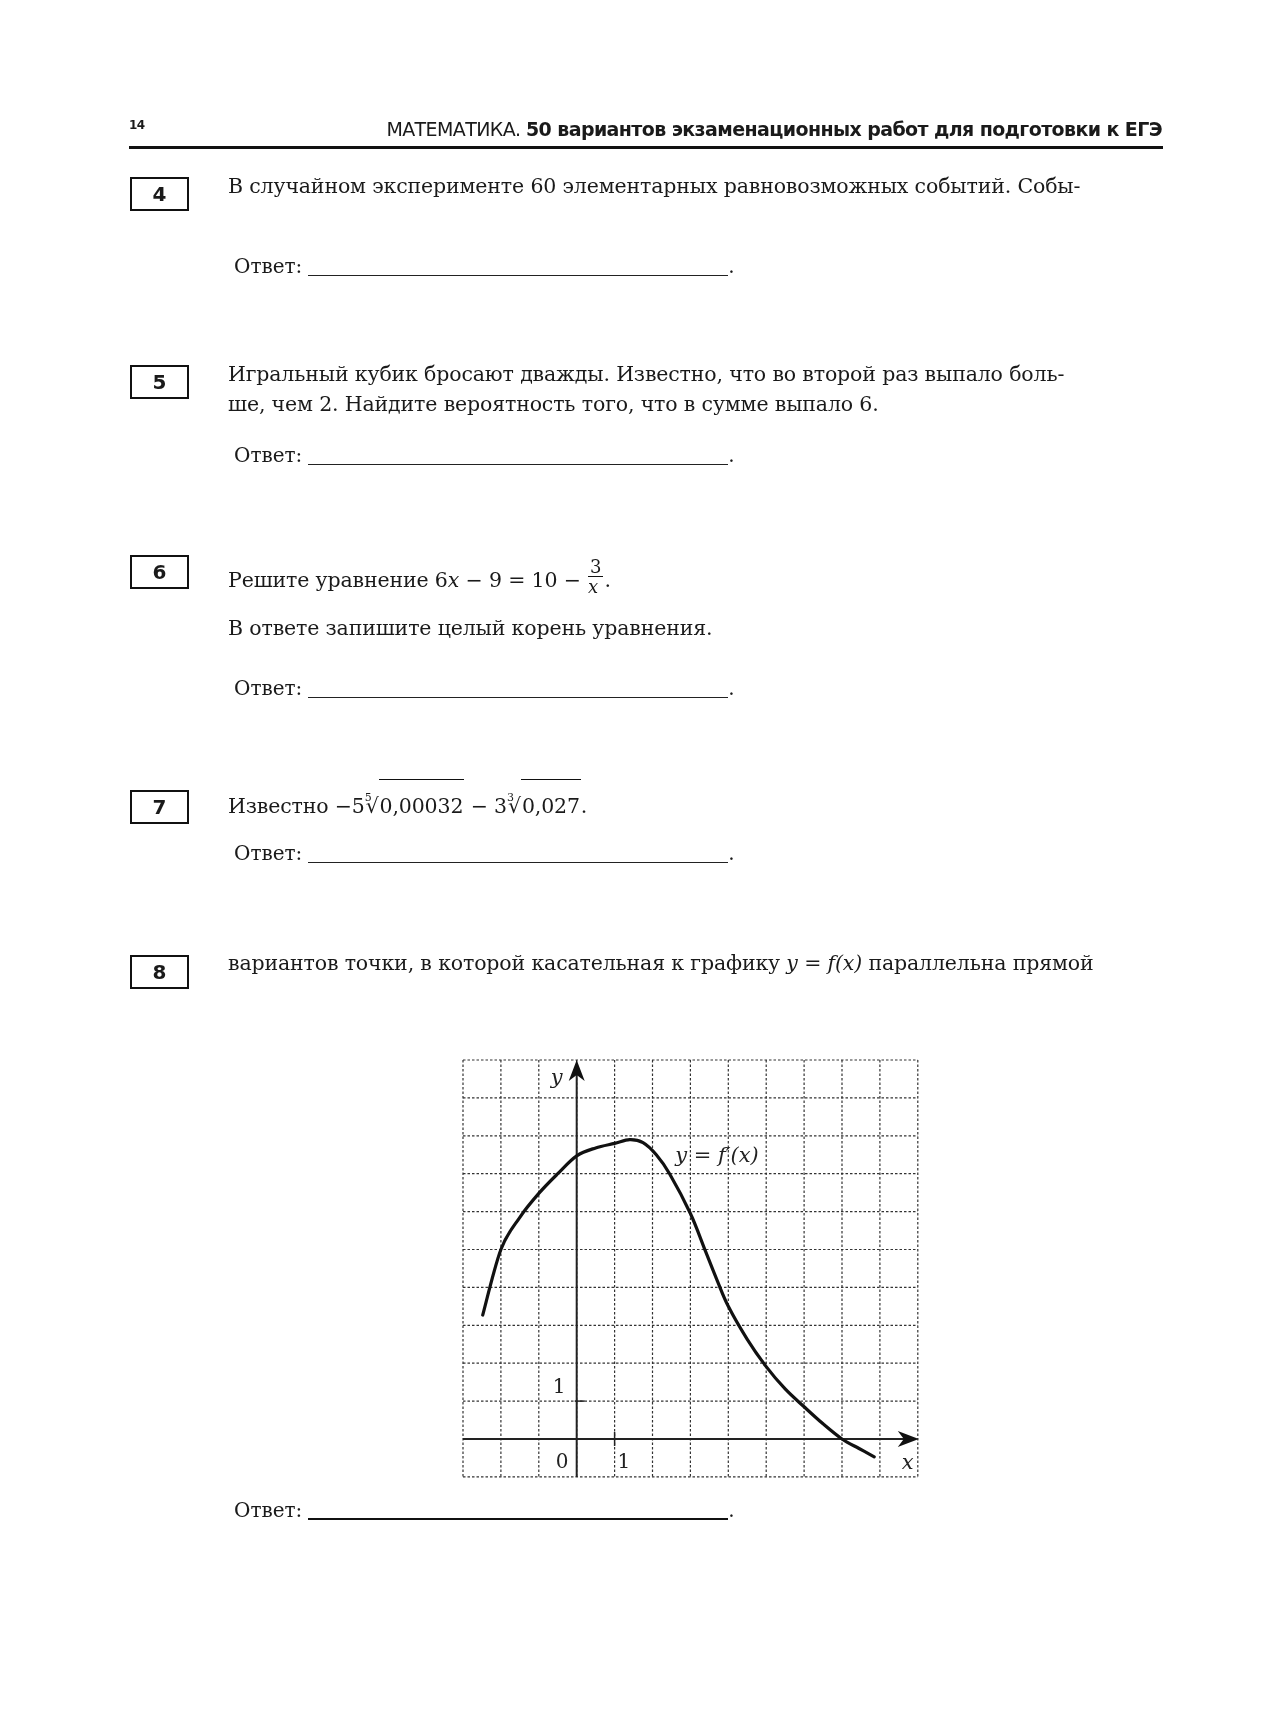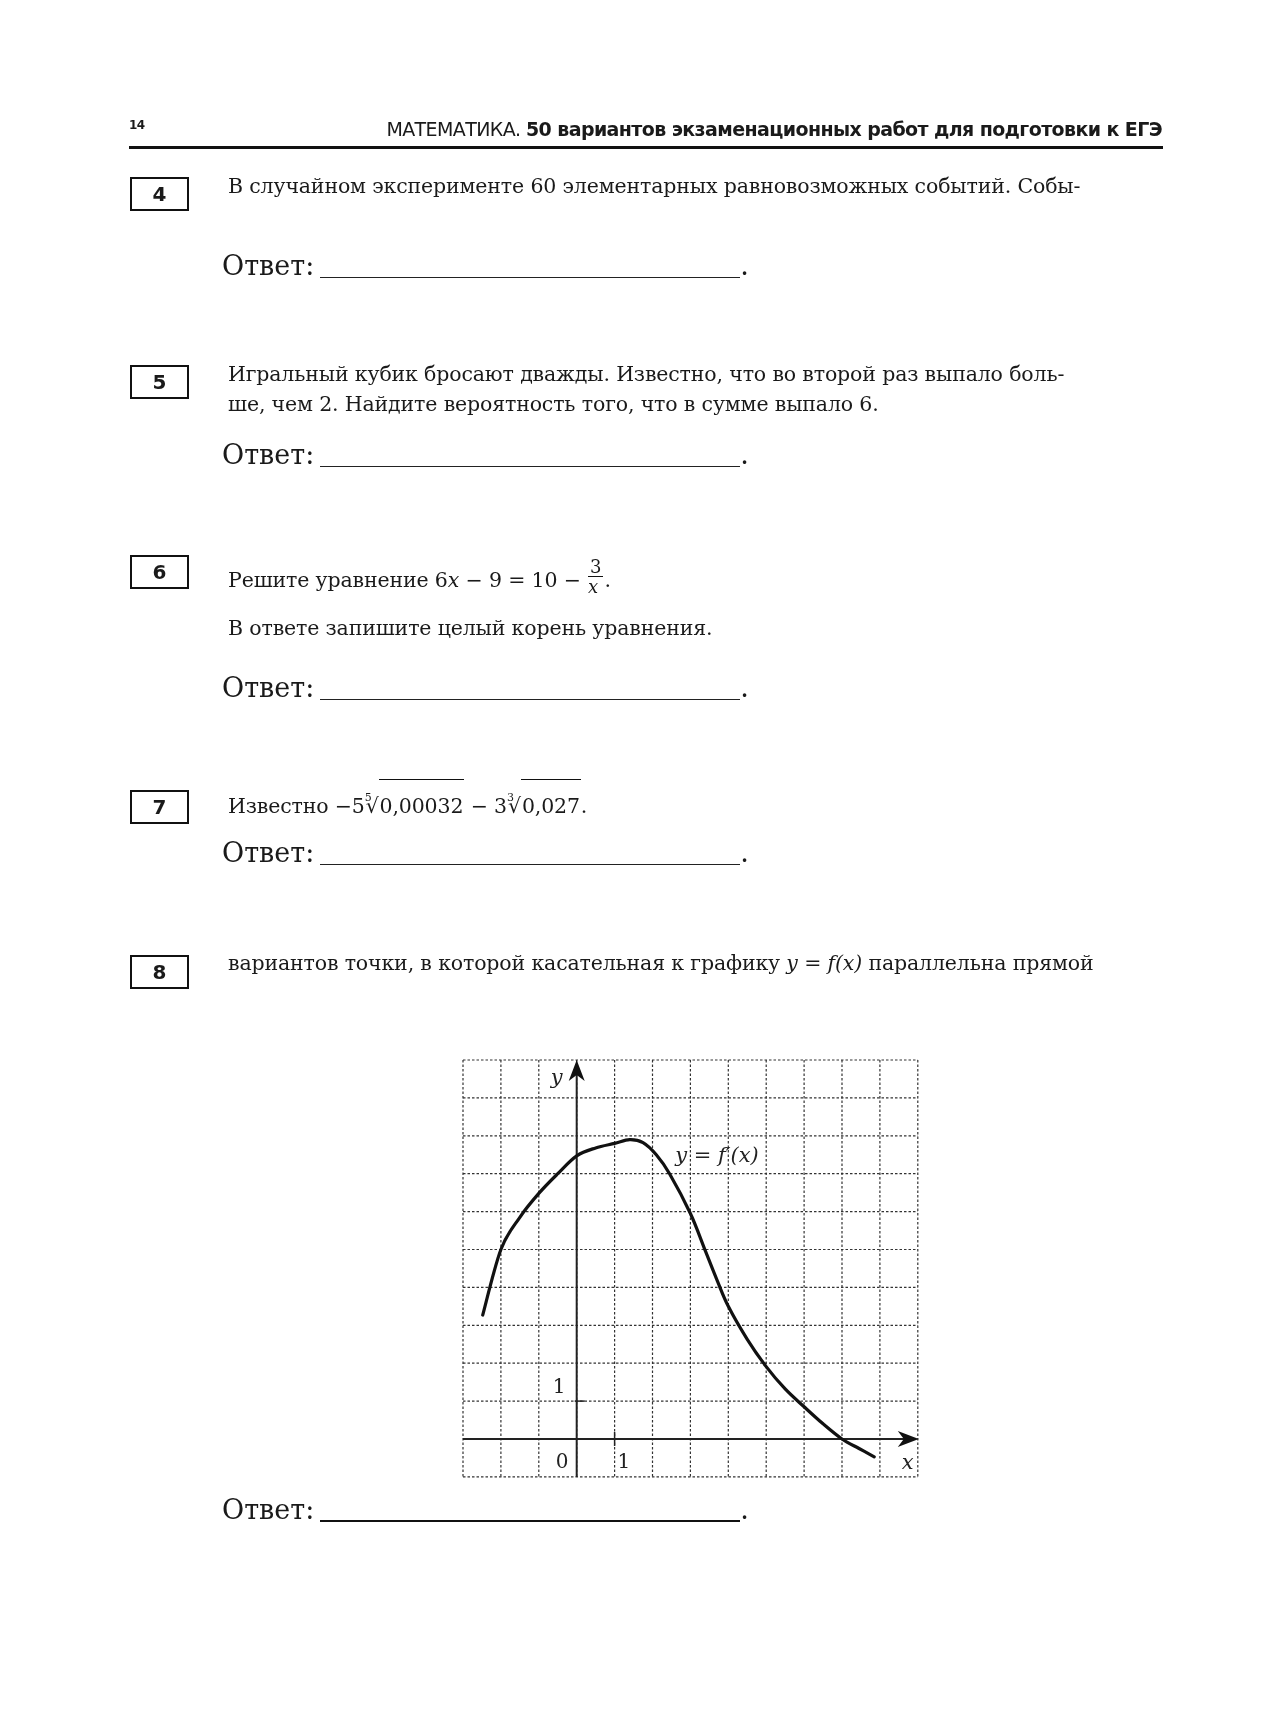--- a/index.html
+++ b/index.html
@@ -4,21 +4,21 @@
 <style>
   html, body { margin: 0; padding: 0; background: #ffffff; }
   body { width: 1270px; height: 1713px; position: relative; overflow: hidden; color: #1a1a1a; }
   .header-num { position: absolute; left: 129px; top: 118px; font-family: "DejaVu Sans", sans-serif; font-size: 12px; font-weight: bold; letter-spacing: -0.5px; }
   .header-title { position: absolute; right: 108px; top: 118px; font-family: "DejaVu Sans", sans-serif; font-size: 19px; font-weight: bold; letter-spacing: -0.6px; white-space: nowrap; }
   .header-title .light { font-weight: normal; }
   .header-rule { position: absolute; left: 129px; top: 146px; width: 1034px; height: 3px; background: #111; }
   .box { position: absolute; left: 130px; width: 55px; height: 30px; border: 2px solid #111; box-sizing: content-box; font-family: "DejaVu Sans", sans-serif; font-weight: bold; font-size: 20px; text-align: center; line-height: 30px; }
   .ptext { position: absolute; left: 228px; width: 944px; font-family: "DejaVu Serif", "Liberation Serif", serif; font-size: 20.5px; line-height: 30px; text-align: justify; text-align-last: left; letter-spacing: -0.15px; }
   .ptext i { font-style: italic; }
-  .answer { position: absolute; left: 222px; height: 30px; font-family: "DejaVu Serif", "Liberation Serif", serif; font-size: 27px; line-height: 30px; white-space: nowrap; }
+  .answer { position: absolute; left: 234px; height: 30px; font-family: "DejaVu Serif", "Liberation Serif", serif; font-size: 20px; line-height: 30px; white-space: nowrap; }
   .answer .line { display: inline-block; width: 420px; height: 1px; border-bottom: 1.5px solid #222; vertical-align: -3px; margin-left: 6px; }
   .answer .line.bold { border-bottom: 2.5px solid #111; }
   .frac { display: inline-block; vertical-align: middle; text-align: center; line-height: 1; margin: 0 1px; position: relative; top: -4px; }
   .frac .num { display: block; font-size: 18px; padding: 0 2px; border-bottom: 1.3px solid #111; }
   .frac .den { display: block; font-size: 18px; font-style: italic; padding-top: 1px; }
   .root { display: inline-block; position: relative; }
   .root .idx { position: absolute; left: 0; top: -8px; font-size: 11px; }
   .root .sign { display: inline-block; margin-left: 1px; }
   .root .radicand { border-top: 1.3px solid #111; padding: 14px 1px; }
   #graph { position: absolute; left: 0; top: 0; width: 1270px; height: 1713px; pointer-events: none; }

